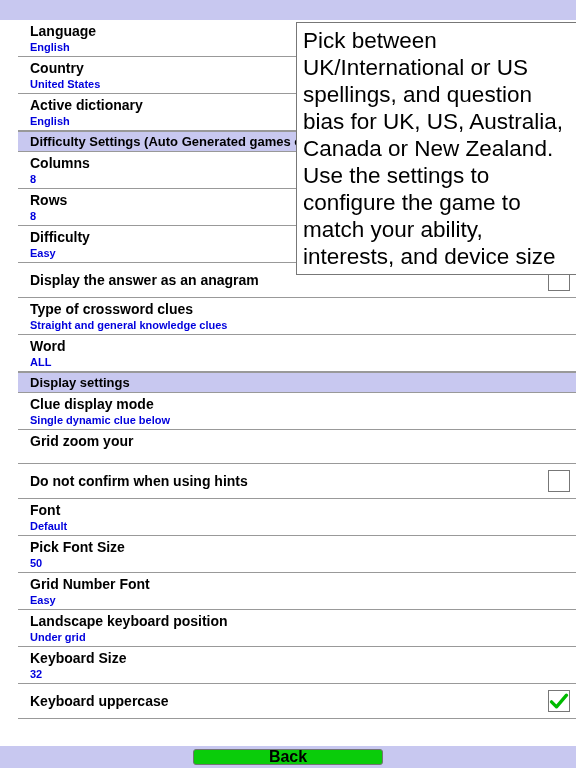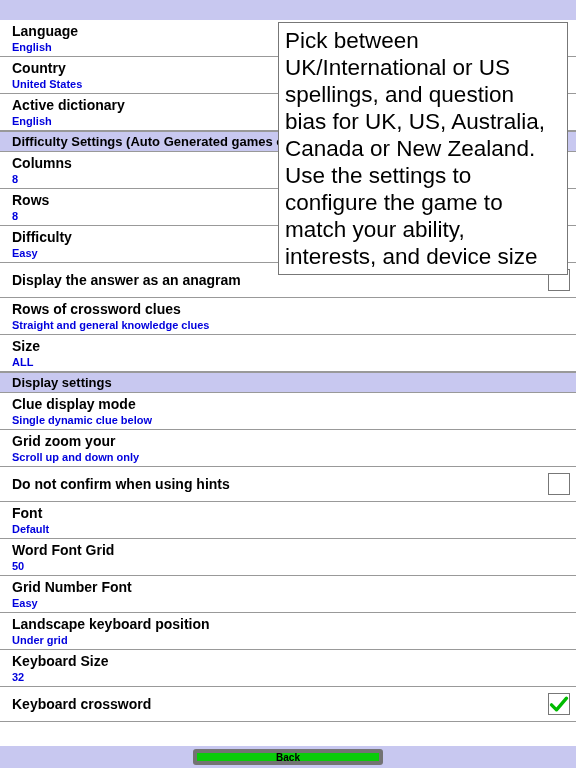--- a/index.html
+++ b/index.html
@@ -1,18 +1,18 @@
 <!DOCTYPE html>
 <html><head>
 <meta charset="utf-8">
 <style>
   * { box-sizing: border-box; margin: 0; padding: 0; }
   html, body { width: 576px; height: 768px; font-family: Arial, Helvetica, sans-serif; background: #fff; overflow: hidden; }
   .topbar { background: #c8c8f0; height: 20px; width: 100%; }
-  .content { position: relative; }
+  .content { position: relative; margin-left: 18px; }
   .section-header {
     background: #c8c8f0;
     border-top: 1px solid #999;
     border-bottom: 1px solid #999;
     font-size: 13px;
     font-weight: bold;
     padding: 2px 12px;
     color: #000;
   }
   .row {
@@ -68,23 +68,23 @@
     left: 0;
     width: 576px;
     height: 22px;
     background: #c8c8f0;
     display: flex;
     align-items: center;
     justify-content: center;
   }
   .backbtn {
     background: #0acc0a;
-    border: 4px solid #737373;
+    border: 1px solid #737373;
     border-radius: 3px;
-    font-size: 10px;
+    font-size: 16px;
     font-weight: bold;
     width: 190px;
     height: 16px;
     display: flex;
     align-items: center;
     justify-content: center;
     color: #000;
   }
 </style>
 </head>
@@ -125,73 +125,72 @@
     <div class="label">Difficulty</div>
     <div class="value">Easy</div>
   </div>
 
   <div class="row single">
     <div class="label">Display the answer as an anagram</div>
     <div class="checkbox"></div>
   </div>
 
   <div class="row">
-    <div class="label">Rows of crossword clues</div>
+    <div class="label">Type of crossword clues</div>
     <div class="value">Straight and general knowledge clues</div>
   </div>
 
   <div class="row">
-    <div class="label">Size</div>
+    <div class="label">Word</div>
     <div class="value">ALL</div>
   </div>
 
   <div class="section-header">Display settings</div>
 
   <div class="row">
     <div class="label">Clue display mode</div>
     <div class="value">Single dynamic clue below</div>
   </div>
 
   <div class="row">
     <div class="label">Grid zoom your</div>
-    <div class="value">Scroll up and down only</div>
   </div>
 
   <div class="row single">
     <div class="label">Do not confirm when using hints</div>
     <div class="checkbox"></div>
   </div>
 
   <div class="row">
     <div class="label">Font</div>
     <div class="value">Default</div>
   </div>
 
   <div class="row">
-    <div class="label">Word Font Grid</div>
+    <div class="label">Pick Font Size</div>
     <div class="value">50</div>
   </div>
 
   <div class="row">
     <div class="label">Grid Number Font</div>
     <div class="value">Easy</div>
   </div>
 
   <div class="row">
     <div class="label">Landscape keyboard position</div>
     <div class="value">Under grid</div>
   </div>
 
   <div class="row">
     <div class="label">Keyboard Size</div>
     <div class="value">32</div>
   </div>
 
   <div class="row single">
-    <div class="label">Keyboard crossword</div>
+    <div class="label">Keyboard uppercase</div>
     <div class="checkbox">
       <svg viewBox="0 0 24 24">
           <path d="M3 13 L9 19 L21 5" stroke="#0b0" stroke-width="4" fill="none" stroke-linecap="round" stroke-linejoin="round"></path>
         </svg>
     </div>
   </div>
 
 
   <div class="tooltip">Pick between UK/International or US spellings, and question bias for UK, US, Australia, Canada or New Zealand. Use the settings to configure the game to match your ability, interests, and device size</div>
 

